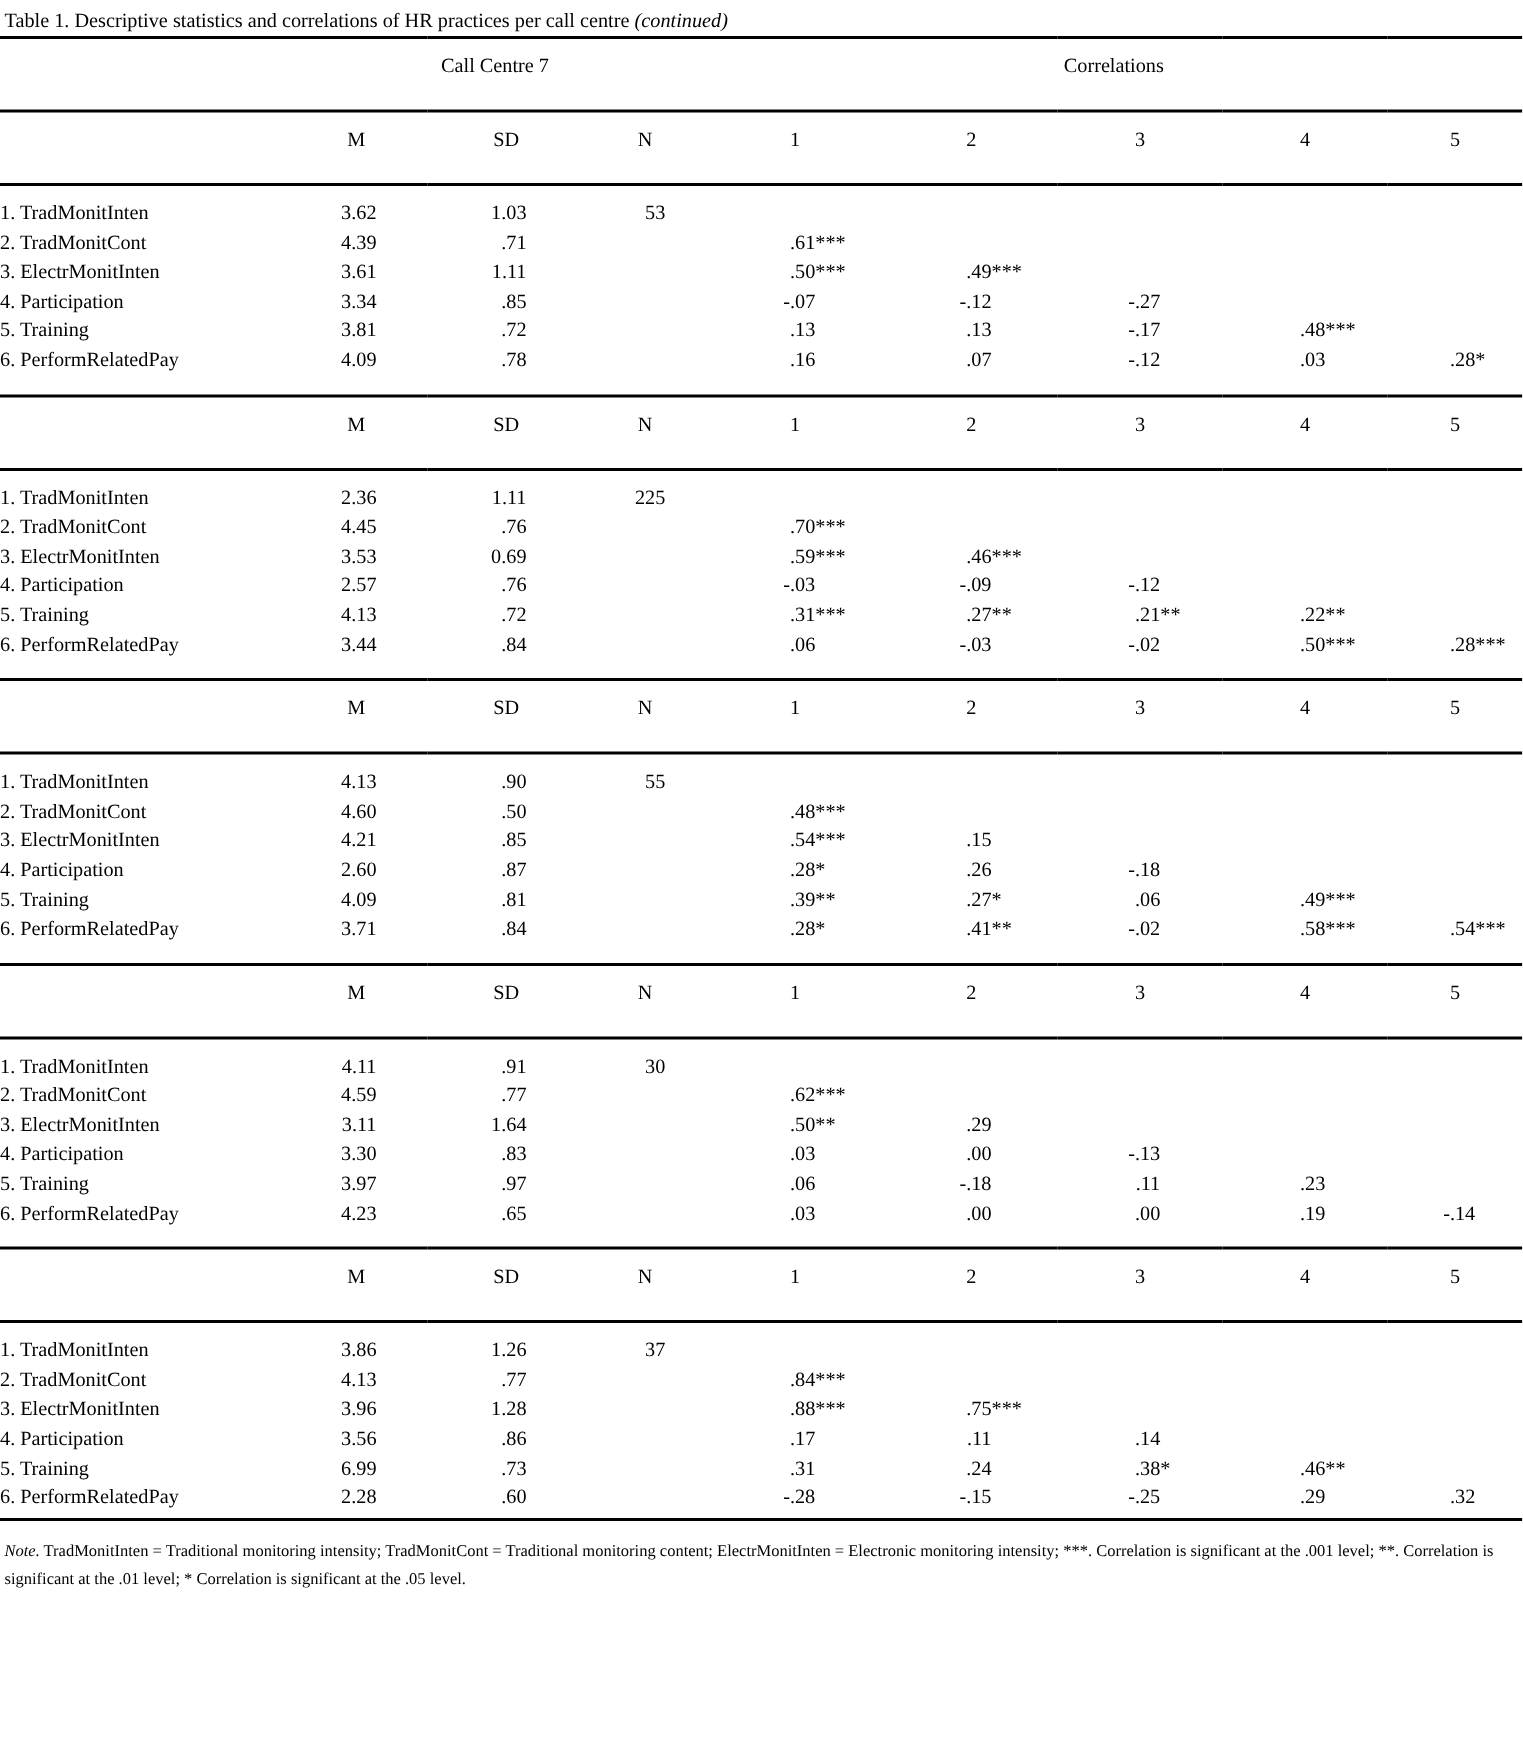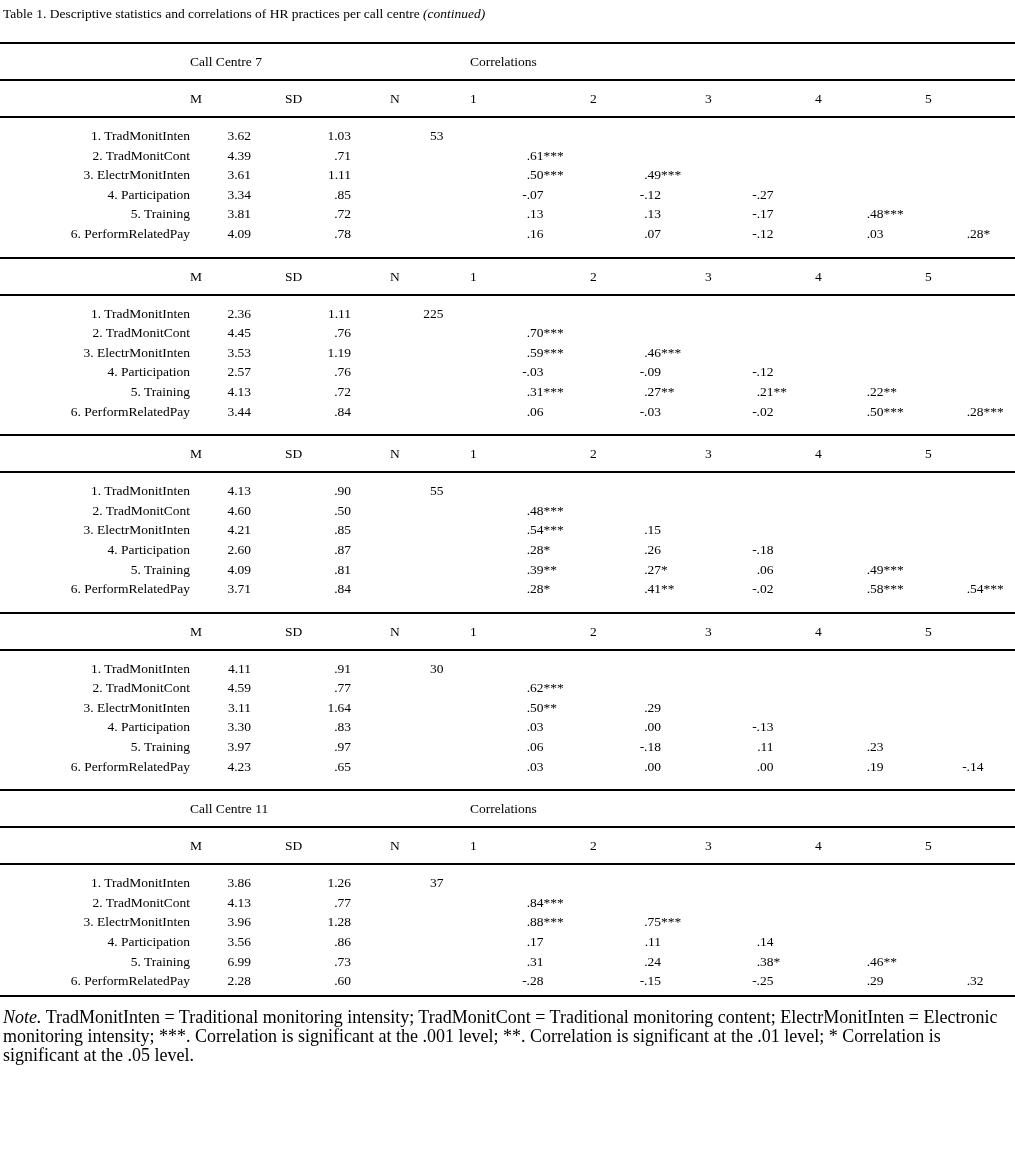--- a/index.html
+++ b/index.html
@@ -4,49 +4,49 @@
 <style>
   html, body { margin: 0; padding: 0; background: #ffffff; }
   .page {
     width: 1015px; height: 1165px; box-sizing: border-box;
     background: #ffffff; color: #000000;
     font-family: "Liberation Serif", serif;
     padding-top: 6px; overflow: hidden;
   }
   .title {
     font-size: 13.5px; line-height: 16px; padding-left: 3px;
-    margin-bottom: 20px; white-space: nowrap;
+    margin-bottom: 2px; white-space: nowrap;
   }
   .ital { font-style: italic; }
   table.section-table {
     border-collapse: collapse; table-layout: fixed; width: 1015px;
   }
   table.section-table td { font-size: 13.5px; padding: 0; overflow: visible; }
   tr.sec-head  { border-top: 2px solid #000; }
   tr.col-head  { border-top: 2px solid #000; }
   tr.sec-head td, tr.col-head td {
-    text-align: left; padding: 10px 0 9px; line-height: 16px;
+    text-align: center; padding: 10px 0 21px; line-height: 16px;
   }
   tbody tr.data-row:first-child { border-top: 2px solid #000; }
   tbody td { line-height: 19.6px; }
   tbody tr.data-row:first-child td { padding-top: 8px; }
   tbody tr.data-row:last-child td { padding-bottom: 13px; }
   #sections-host table.section-table:last-of-type tbody tr.data-row:last-child td { padding-bottom: 4px; }
-  td.label-cell { text-align: right; padding-left: 3px; white-space: nowrap; }
+  td.label-cell { text-align: left; padding-left: 3px; white-space: nowrap; }
   td.val { text-align: center; white-space: nowrap; }
   td.val .num {
     display: inline-block; width: 27px; text-align: right; white-space: pre;
   }
   td.val .stars {
     display: inline-block; width: 0; white-space: nowrap; text-align: left;
     vertical-align: baseline;
   }
   .bottom-rule { border-top: 2px solid #000; width: 1015px; }
   .note {
-    font-size: 18px; line-height: 19px; margin-top: 11px;
+    font-size: 11px; line-height: 19px; margin-top: 11px;
     padding-left: 3px; padding-right: 1px;
   }
 </style>
 </head>
 <body>
 
 <div class="page">
   <div class="title">
     <span>Table 1. Descriptive statistics and correlations of HR practices per call centre </span><span class="ital">(continued)</span>
   </div>
@@ -195,21 +195,21 @@
             <td class="val"></td>
             <td class="val"><span class="num">.70</span><span class="stars">***</span></td>
             <td class="val"></td>
             <td class="val"></td>
             <td class="val"></td>
             <td class="val"></td>
           </tr>
           <tr class="data-row">
             <td class="label-cell">3. ElectrMonitInten</td>
             <td class="val"><span class="num">3.53</span></td>
-            <td class="val"><span class="num">1.19</span></td>
+            <td class="val"><span class="num">0.69</span></td>
             <td class="val"></td>
             <td class="val"><span class="num">.59</span><span class="stars">***</span></td>
             <td class="val"><span class="num">.46</span><span class="stars">***</span></td>
             <td class="val"></td>
             <td class="val"></td>
             <td class="val"></td>
           </tr>
           <tr class="data-row">
             <td class="label-cell">4. Participation</td>
             <td class="val"><span class="num">2.57</span></td>
@@ -439,25 +439,20 @@
           <col style="width: 95px;">
           <col style="width: 105px;">
           <col style="width: 80px;">
           <col style="width: 120px;">
           <col style="width: 115px;">
           <col style="width: 110px;">
           <col style="width: 110px;">
           <col style="width: 90px;">
         </colgroup>
         <thead>
-          <tr class="sec-head">
-            <td></td>
-            <td colspan="3">Call Centre 11</td>
-            <td colspan="5">Correlations</td>
-          </tr>
           <tr class="col-head">
             <td></td>
             <td>M</td>
             <td>SD</td>
             <td>N</td>
             <td>1</td>
             <td>2</td>
             <td>3</td>
             <td>4</td>
             <td>5</td>

